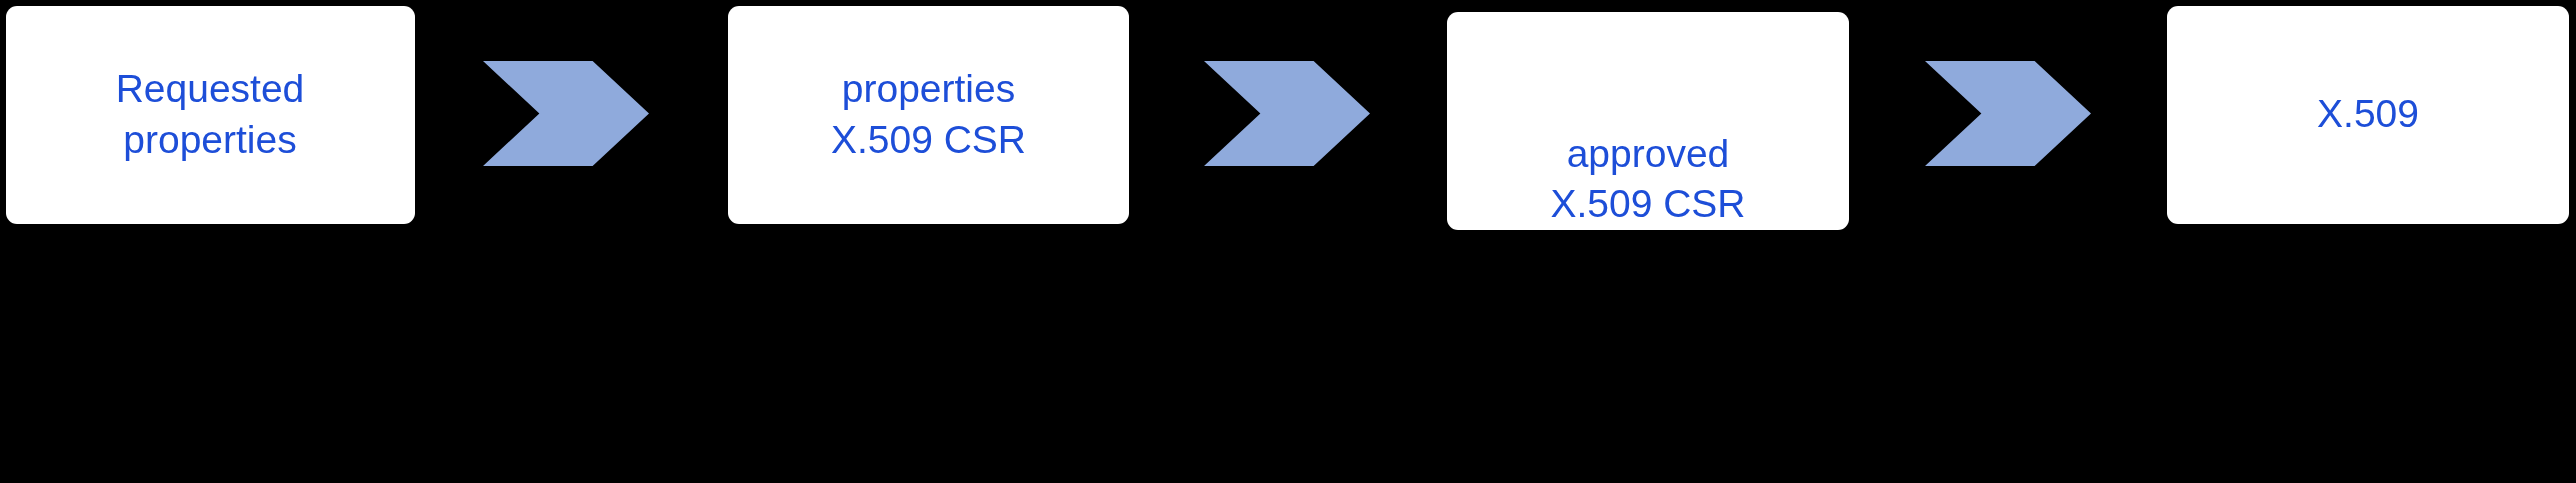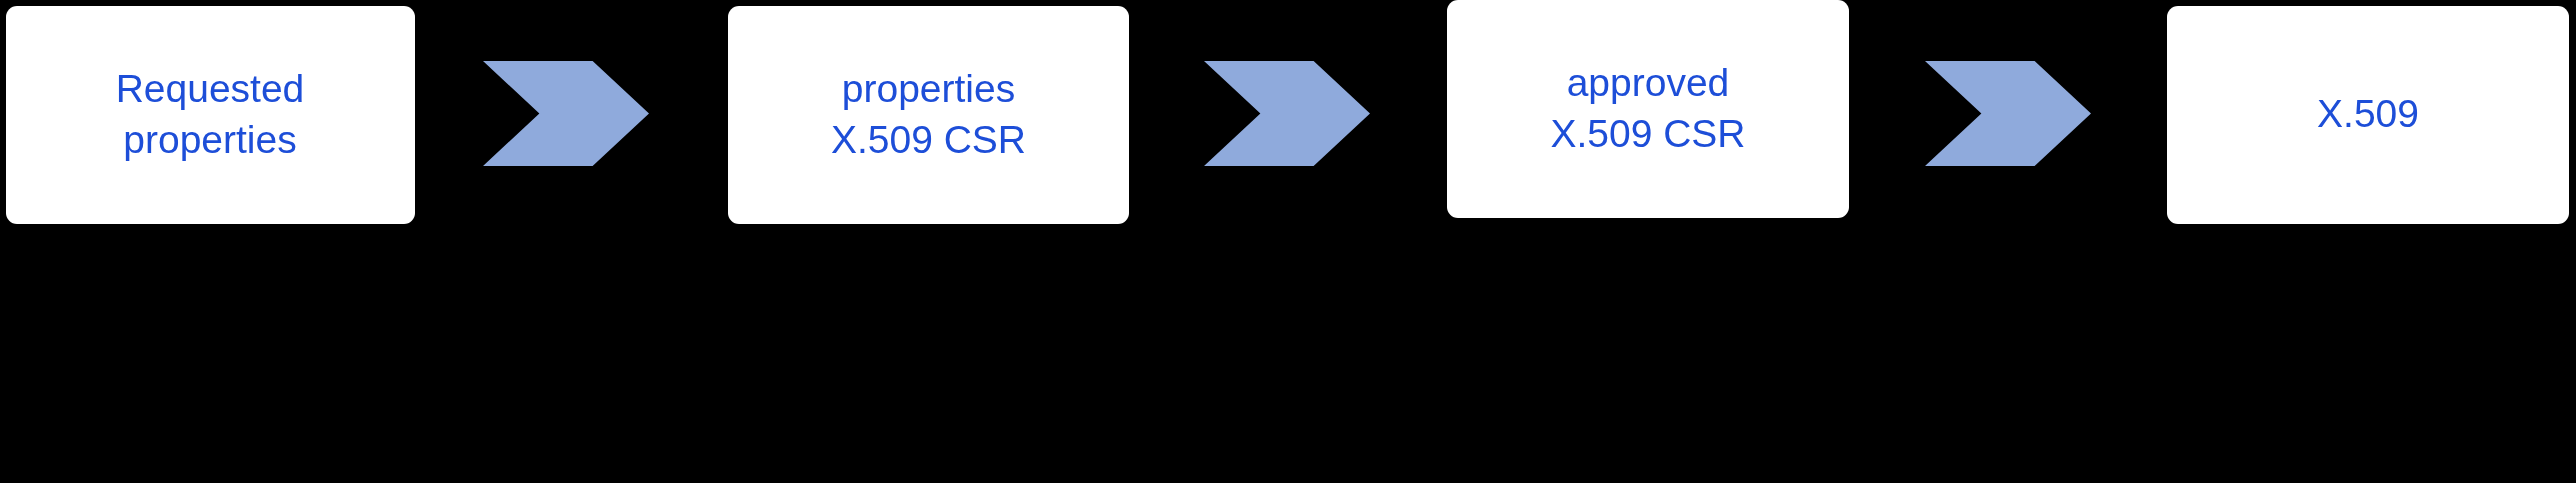--- a/index.html
+++ b/index.html
@@ -69,21 +69,21 @@
     <span class="flow-box-line">properties</span>
     <span class="flow-box-line">X.509 CSR</span>
   </div>
 
   <div class="flow-arrow" style="left:1204px; top:61px; width:166px; height:105px;">
     <svg viewBox="0 0 212 134" preserveAspectRatio="none" aria-hidden="true">
       <polygon points="0,0 140,0 212,67 140,134 0,134 72,67" fill="#8FAADC"></polygon>
     </svg>
   </div>
 
-  <div class="flow-box" style="left:1447px; top:0; width:402px; height:218px;">
+  <div class="flow-box" style="left:1447px; top:12px; width:402px; height:218px;justify-content:flex-end;">
     <span class="flow-box-line">approved</span>
     <span class="flow-box-line">X.509 CSR</span>
   </div>
 
   <div class="flow-arrow" style="left:1925px; top:61px; width:166px; height:105px;">
     <svg viewBox="0 0 212 134" preserveAspectRatio="none" aria-hidden="true">
       <polygon points="0,0 140,0 212,67 140,134 0,134 72,67" fill="#8FAADC"></polygon>
     </svg>
   </div>
 

